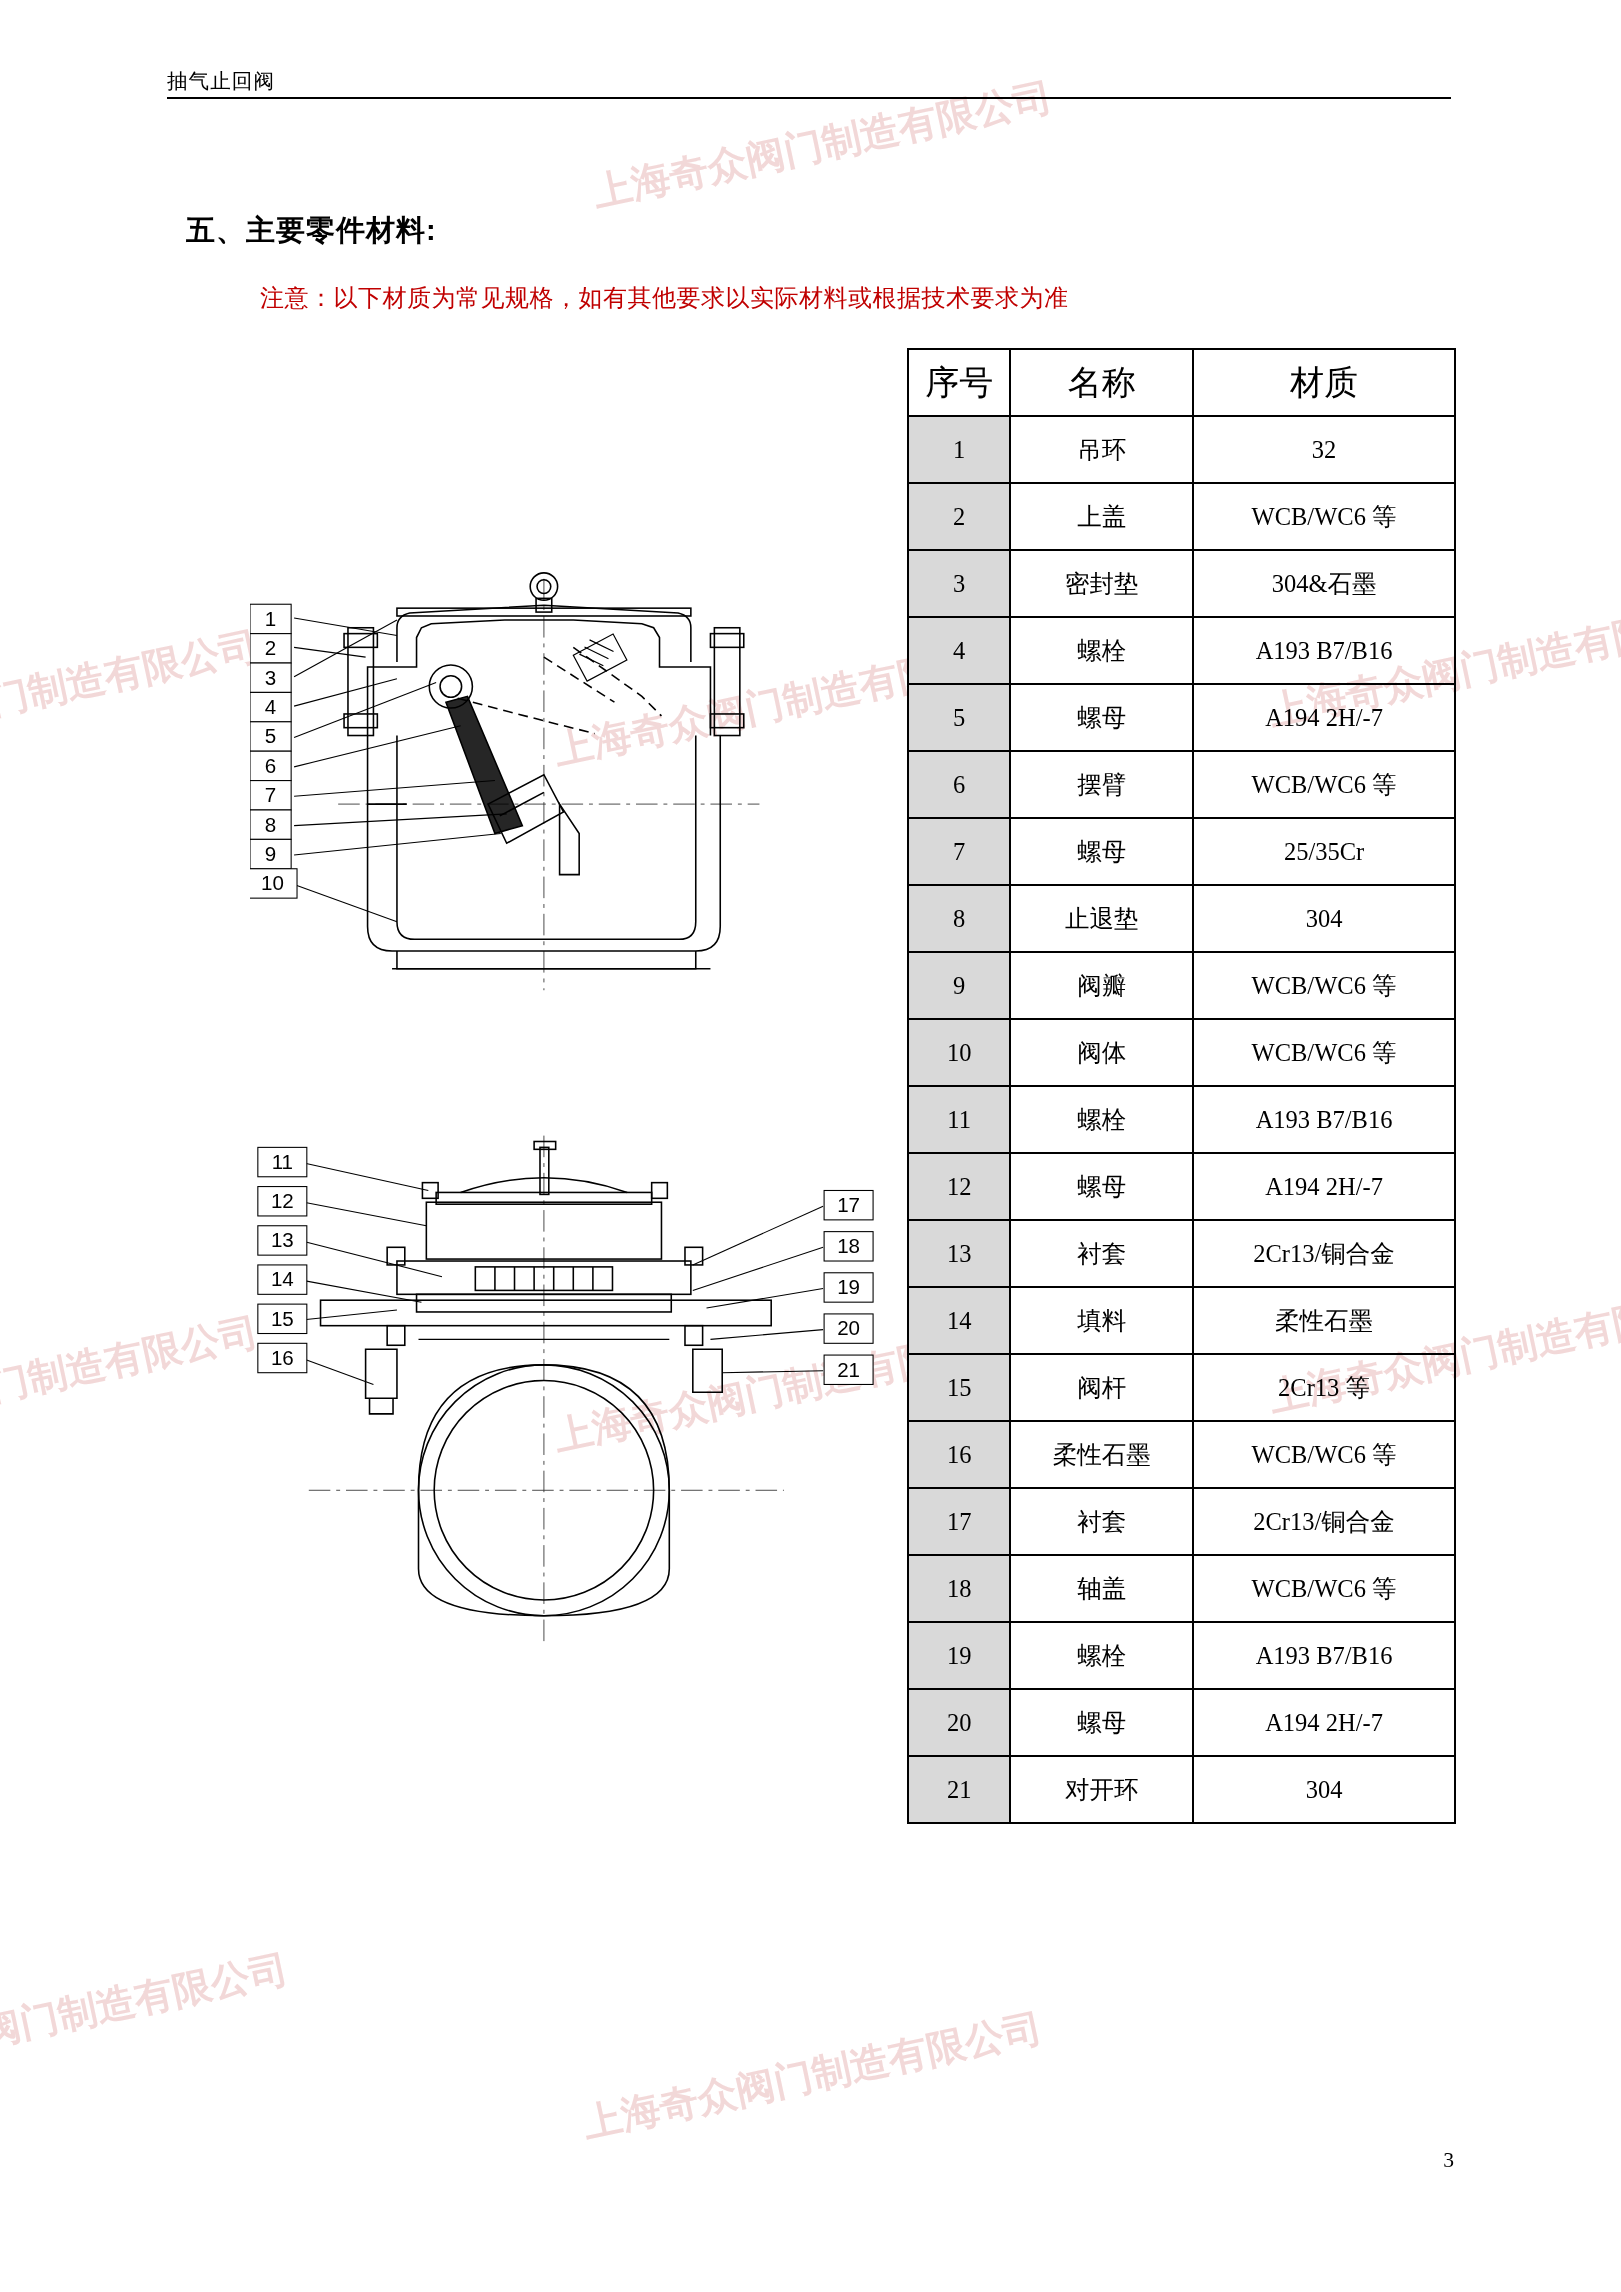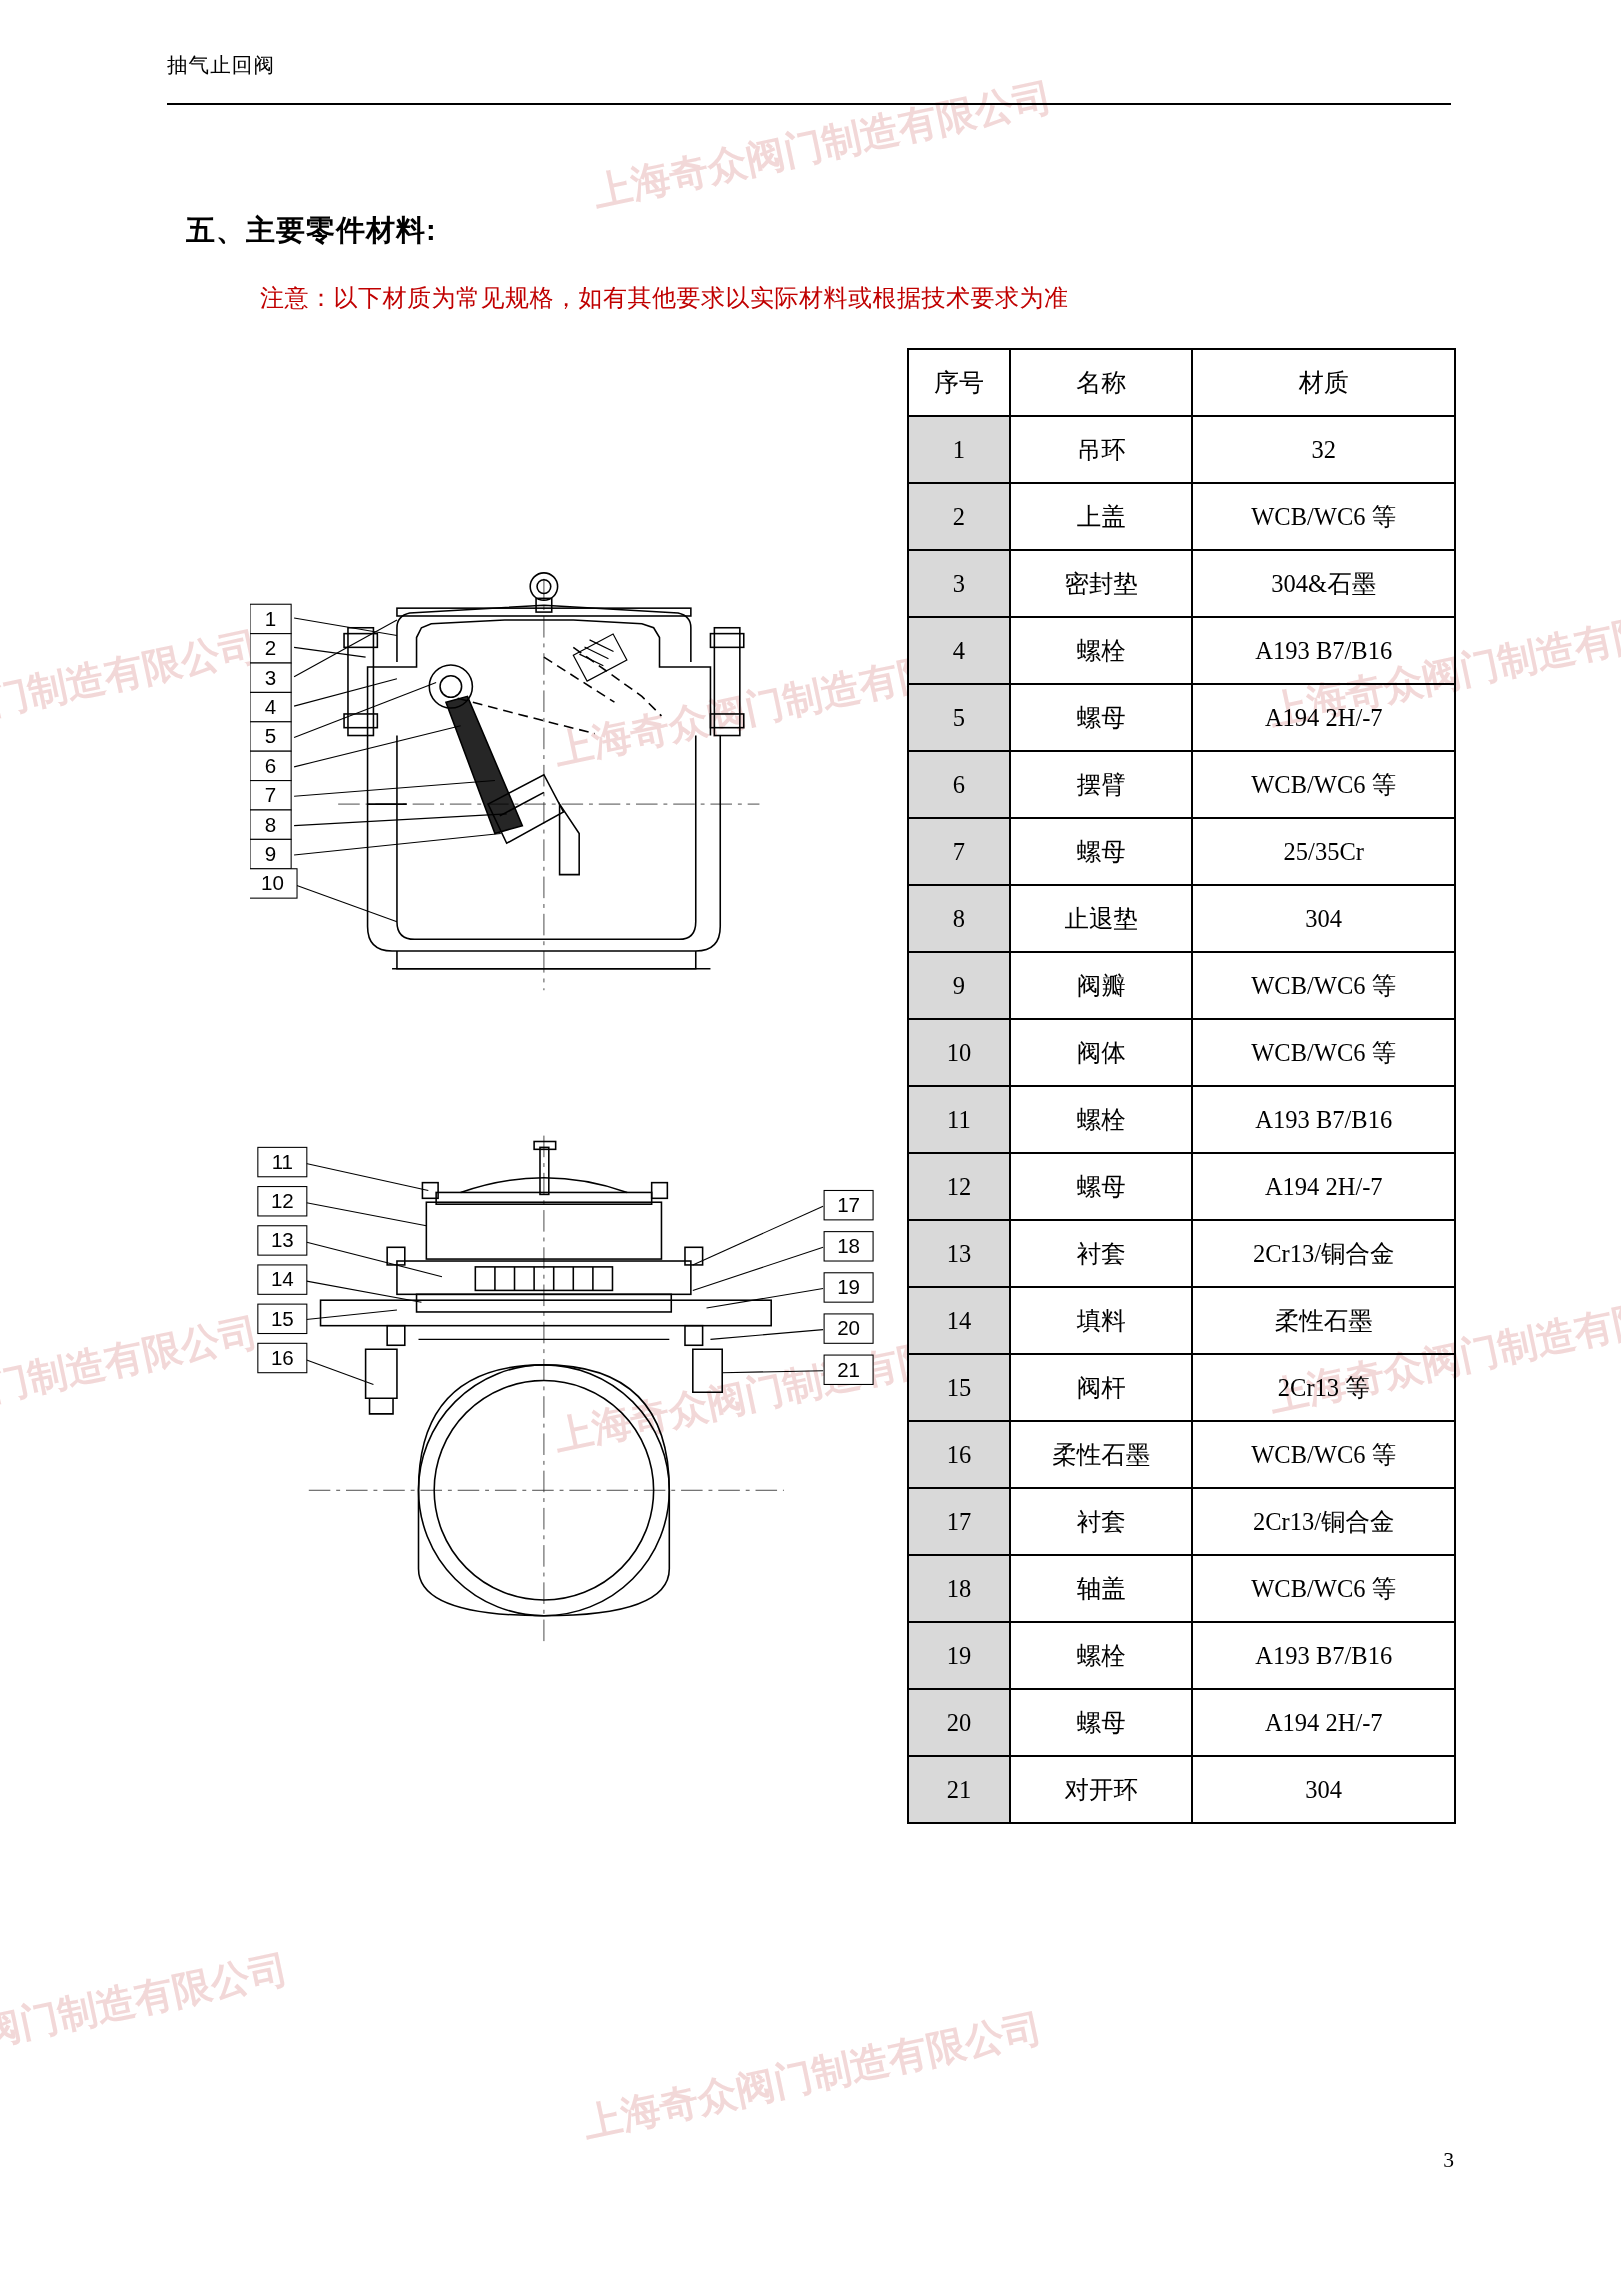--- a/index.html
+++ b/index.html
@@ -46,21 +46,22 @@
     position: absolute;
     left: 167px;
     top: 51px;
     width: 1284px;
   }
   .header-title {
     font-family: Liberation Serif, serif;
     font-size: 20.6px;
     letter-spacing: 1px;
     color: #000;
-    padding-bottom: 24px;
+    padding-bottom: 2px;
+    margin-top: 16px;
   }
   .header-rule {
     border-bottom: 2px solid #000;
     width: 100%;
   }
 
   .section-title {
     position: absolute;
     left: 169px;
     top: 211px;
@@ -94,21 +95,21 @@
     height: 65px;
     text-align: center;
     vertical-align: middle;
     font-family: "Liberation Serif", serif;
     font-size: 24.5px;
     padding: 0 3.9px;
   }
   .parts-table .col-idx { width: 98px; background: #d9d9d9; }
   .parts-table .col-name { width: 186px; }
   .parts-table .col-mat { width: 265px; }
-  .parts-table thead td { background: #ffffff; font-size: 25px; }
+  .parts-table thead td { background: #ffffff; font-size: 34px; }
   .parts-table thead td.col-idx { background: #ffffff; }
 
   
   .drawing-top {
     position: absolute;
     left: 250px;
     top: 510px;
     width: 627px;
     height: 549px;
   }

